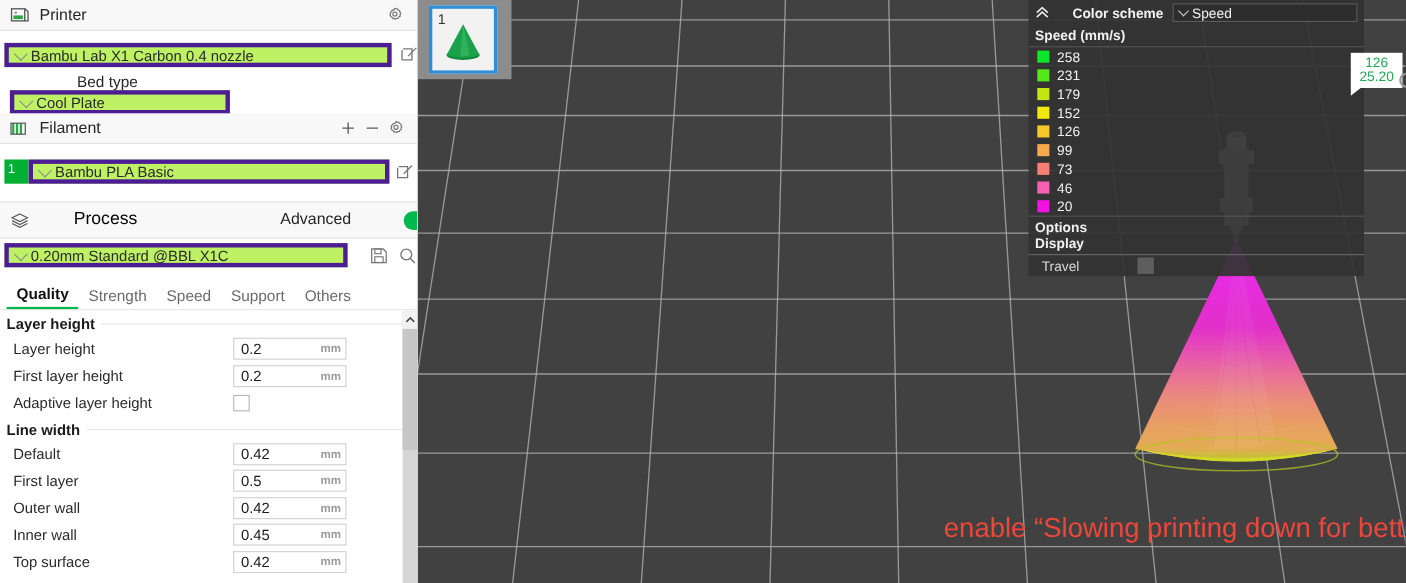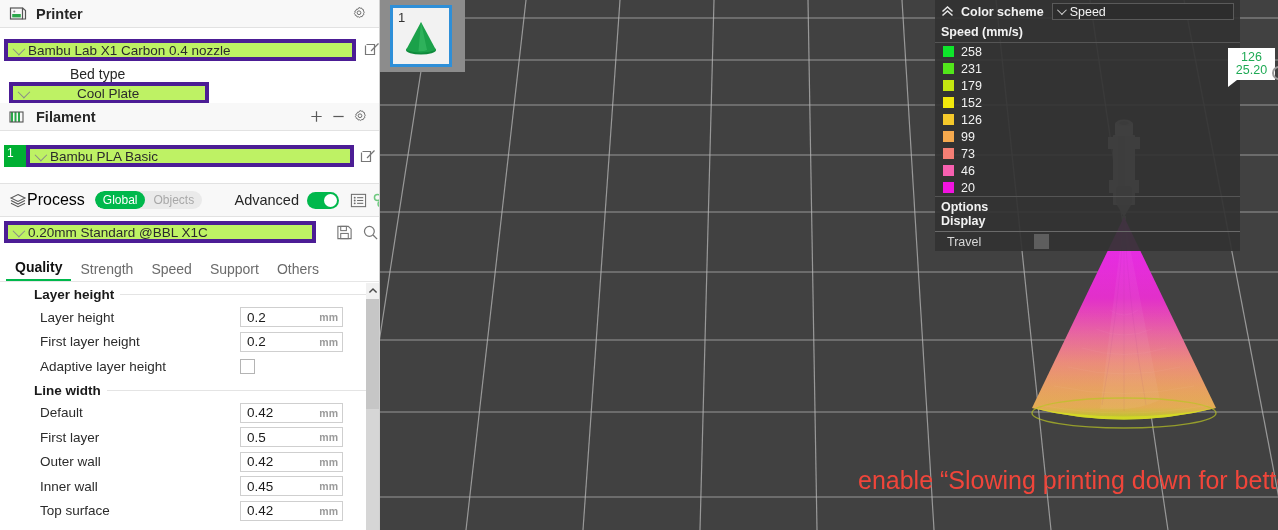--- a/index.html
+++ b/index.html
@@ -18,21 +18,21 @@
     background: #ffffff;
     border-right: 1px solid #d0d0d0;
     overflow: hidden;
   }
   .sec-header {
     height: 28px; display: flex; align-items: center;
     padding: 0 9px; background: #f8f8f8;
     border-bottom: 1px solid #e2e2e2;
   }
   .sec-header .title {
-    font-size: 14.5px; color: #262626; margin-left: 9px; font-weight: bold;
+    font-size: 14.5px; color: #262626; margin-left: 9px;
   }
   .sec-icon { width: 18px; height: 16px; flex: 0 0 auto; }
   .spacer { flex: 1 1 auto; }
   .hdr-btn { width: 22px; height: 20px; display: flex; align-items: center; justify-content: center; cursor: pointer; }
   .combo {
     height: 22px; border: 4px solid #4c1d95; background: #bef264;
     display: flex; align-items: center; padding: 0 5px;
     font-size: 13.5px; color: #2b2b2b; cursor: pointer;
   }
   .chev {
@@ -41,36 +41,36 @@
     transform: rotate(45deg) translateY(-2px); margin-right: 6px; flex: 0 0 auto;
   }
   .edit-ico { width: 18px; height: 18px; margin-left: 6px; cursor: pointer; flex:0 0 auto;}
   .lbl { font-size: 14px; color: #262626; }
 
   
   #printer-preset { position: absolute; left: 4px; top: 39px; width: 352px; }
   #printer-edit { position: absolute; left: 358px; top: 40px; }
   #bedtype-row { position: absolute; left: 9px; top: 66px; display: flex; align-items: center; flex-direction: column; }
   #bedtype-row .lbl { width: 78px; }
-  #bedtype-combo { width: 200px; gap: 44px; }
+  #bedtype-combo { width: 200px; }
 
   
   #fil-header { position: absolute; left: 0; top: 103px; width: 380px; }
   #fil-row { position: absolute; left: 4px; top: 145px; display: flex; align-items: center; }
   .fil-badge {
     width: 22px; height: 22px; background: #00b033; color: #fff;
     font-size: 12px; display: flex; align-items: flex-start; justify-content: flex-start;
     padding: 1px 0 0 3px; flex: 0 0 auto;
   }
   #fil-combo { width: 328px; }
 
   
   #proc-header { position: absolute; left: 0; top: 183px; width: 400px; height: 30px;
     background: #f8f8f8; border-top: 1px solid #e2e2e2; border-bottom: 1px solid #e2e2e2;
-    display: flex; align-items: center; padding: 16px 9px; }
+    display: flex; align-items: center; padding: 16px 9px; gap: 40px; }
   .pill-group {
     display: flex; background: #eaeaea; border-radius: 9px; overflow: hidden;
     margin-left: 10px; height: 18px; align-items: flex-end;
   }
   .pill { font-size: 12px; padding: 0 8px; height: 18px; line-height: 18px; cursor: pointer; }
   .pill.on { background: #00b84c; color: #fff; border-radius: 9px; }
   .pill.off { color: #a8a8a8; }
   .adv-lbl { font-size: 14.5px; color: #262626; margin-right: 8px; }
   .toggle {
     width: 32px; height: 17px; border-radius: 9px; background: #00b84c;
@@ -85,21 +85,21 @@
   #proc-icons { position: absolute; left: 336px; top: 224px; display: flex; gap: 9px; }
 
   
   #tabs { position: absolute; left: 0; top: 255px; width: 380px; height: 27px;
     display: flex; align-items: flex-end; padding: 0 6px; border-bottom: 1px solid #e6e6e6; }
   .tab { font-size: 14px; color: #6b6b6b; padding: 0 9px 4px 9px; cursor: pointer; }
   .tab.active { color: #111; font-weight: bold; border-bottom: 2.5px solid #00b84c; }
 
   
   #settings { position: absolute; left: 0; top: 283px; width: 366px; height: 247px;
-    background: #fff; overflow: hidden; padding-left: 28px; }
+    background: #fff; overflow: hidden; }
   .grp-head { font-size: 13.5px; font-weight: bold; color: #1a1a1a;
     padding: 4px 0 3px 6px; display: flex; align-items: center; }
   .grp-head .rule { flex: 1 1 auto; height: 1px; background: #e4e4e4; margin-left: 6px; }
   .set-row { height: 24.5px; display: flex; align-items: center; padding-left: 12px; }
   .set-name { font-size: 13.5px; color: #2b2b2b; width: 200px; }
   .field {
     width: 103px; height: 20px; border: 1px solid #cfcfcf; background: #fff;
     display: flex; align-items: center; justify-content: space-between;
     padding: 0 4px 0 6px; font-size: 13.5px; color: #1a1a1a; cursor: text;
   }
@@ -131,21 +131,21 @@
   
   #nozzle { position: absolute; left: 723px; top: 118px; width: 42px; height: 103px; }
 
   
   #cone { position: absolute; left: 646px; top: 215px; width: 196px; height: 215px; }
 
   
   #legend { position: absolute; left: 935px; top: 0; width: 305px;
     background: rgba(51,51,51,0.93); color: #f2f2f2; font-size: 12.5px; }
   #legend-top { height: 23px; display: flex; align-items: center; padding: 0 6px; }
-  #legend-top .cs-title { font-weight: bold; font-size: 12.5px; margin-left: 7px; }
+  #legend-top .cs-title { font-weight: bold; font-size: 12.5px; margin-left: 21px; }
   .cs-select { margin-left: 8px; flex: 1 1 auto; height: 17px; border: 1px solid #5a5a5a;
     background: #2d2d2d; display: flex; align-items: center; padding: 0 4px; cursor: pointer; }
   .chev-d { display: inline-block; width: 7px; height: 7px;
     border-right: 1.3px solid #cfcfcf; border-bottom: 1.3px solid #cfcfcf;
     transform: rotate(45deg) translateY(-2px); margin-right: 6px; }
   .chev-up2 { width: 13px; height: 11px; flex: 0 0 auto; }
   #legend-sub { font-weight: bold; padding: 2px 0 3px 6px; border-bottom: 1px solid #555; }
   .leg-row { height: 17px; display: flex; align-items: center; padding-left: 8px; }
   .swatch { width: 11px; height: 11px; margin-right: 7px; flex: 0 0 auto; }
   #opt-head { display: flex; font-weight: bold; padding: 3px 0 3px 6px;

